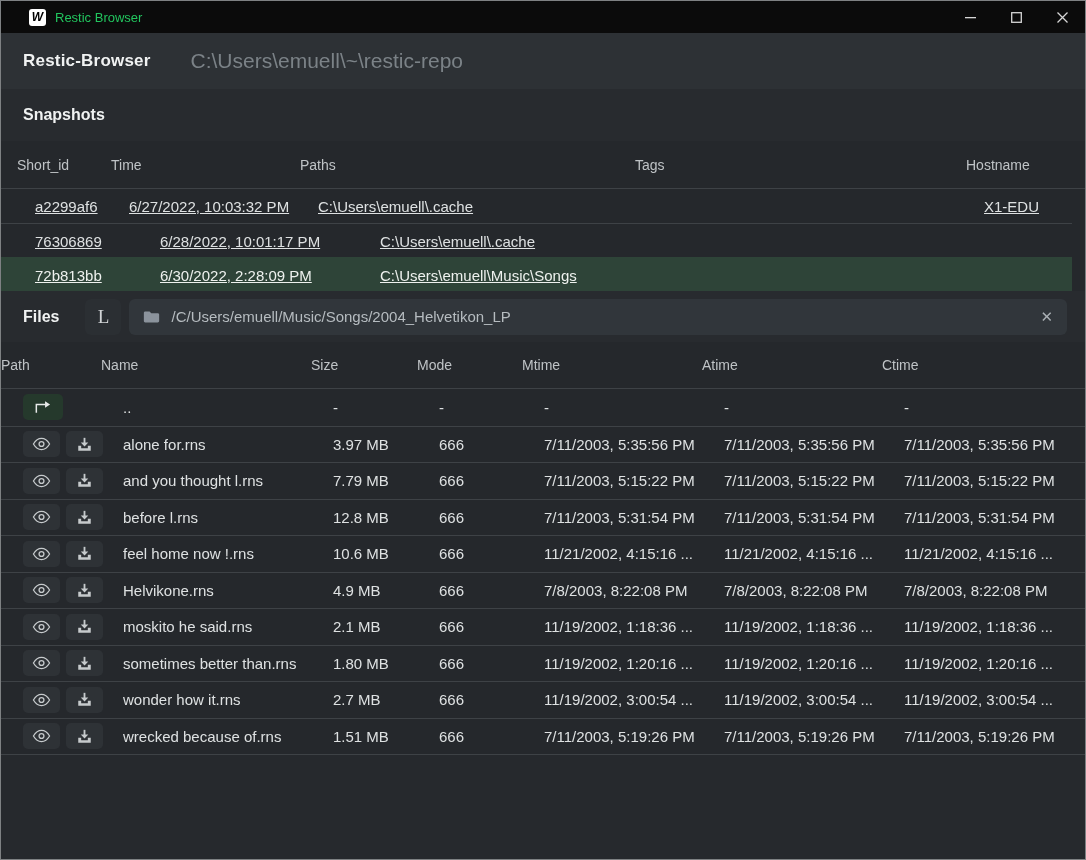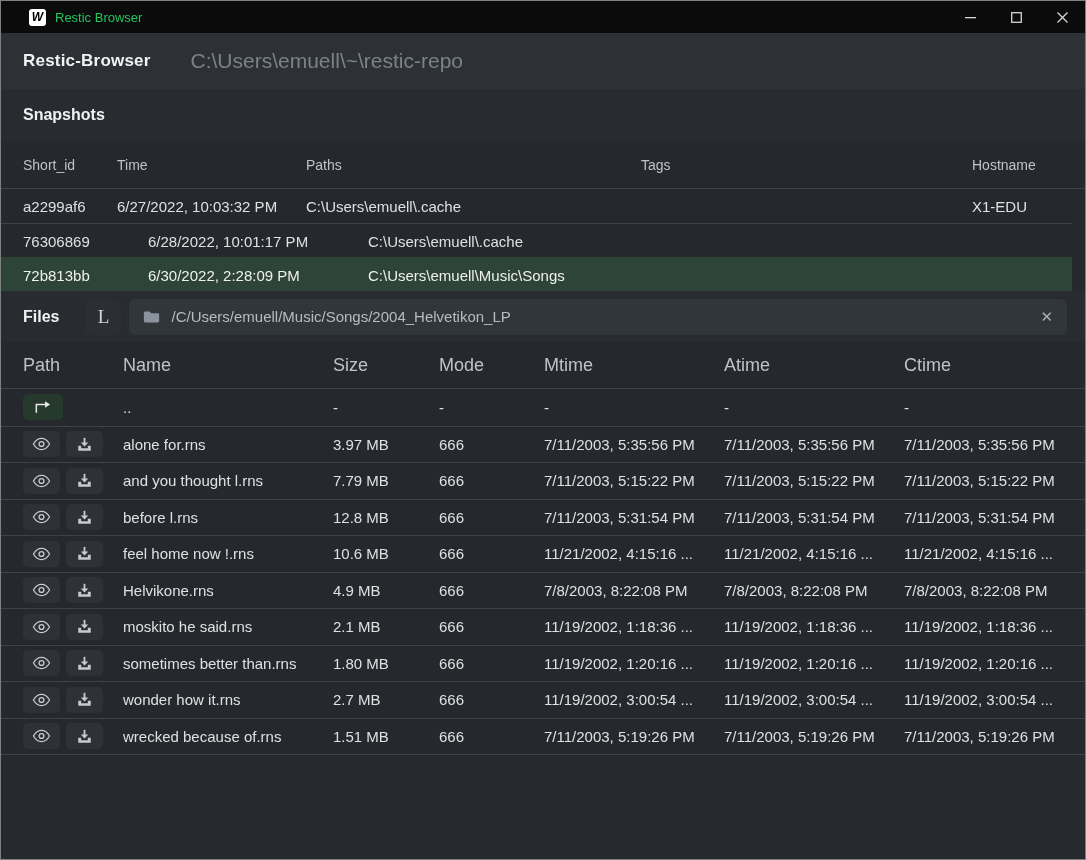--- a/index.html
+++ b/index.html
@@ -33,36 +33,36 @@
 
   
   .app-header{height:56px;background:var(--c-header);display:flex;align-items:center;flex:0 0 auto;}
   .app-title{color:var(--t-bright);font-size:17px;font-weight:bold;margin-left:22px;letter-spacing:.2px;}
   .repo-btn{margin-left:24px;background:var(--c-green-btn);color:#fff;font-weight:bold;font-size:14.5px;border:none;border-radius:6px;padding:11px 21px;font-family:inherit;cursor:pointer;}
   .repo-path{margin-left:40px;color:var(--t-dim);font-size:21px;}
 
   
   .snap-heading{height:52px;background:var(--c-section);display:flex;align-items:center;flex:0 0 auto;}
   .section-title{color:var(--t-bright);font-size:16px;font-weight:bold;margin-left:22px;}
-  .snap-thead{height:48px;background:var(--c-thead);display:grid;grid-template-columns:94px 189px 335px 331px 1fr;align-items:center;padding-left:22px;border-bottom:1px solid var(--c-sep);color:var(--t-head);font-size:14px;flex:0 0 auto;}
+  .snap-thead{height:48px;background:var(--c-thead);display:grid;grid-template-columns:94px 189px 335px 331px 1fr;align-items:center;padding-left:16px;border-bottom:1px solid var(--c-sep);color:var(--t-head);font-size:14px;flex:0 0 auto;}
   .snap-rows{flex:0 0 auto;background:var(--c-rows);padding-right:13px;}
-  .snap-row{height:34px;display:grid;grid-template-columns:94px 189px 335px 331px 1fr;align-items:center;padding-left:22px;color:var(--t-cell);font-size:15px;cursor:pointer;}
+  .snap-row{height:34px;display:grid;grid-template-columns:94px 189px 335px 331px 1fr;align-items:center;padding-left:34px;color:var(--t-cell);font-size:15px;cursor:pointer;text-decoration:underline;}
   .snap-row + .snap-row{border-top:1px solid var(--c-sep);gap:31px;}
   .snap-row.selected{background:var(--c-green-row);color:#eef1ee;border-top-color:transparent;}
 
   
   .files-bar{height:51px;background:var(--c-section);display:flex;align-items:center;flex:0 0 auto;}
   .nav-btn{width:36px;height:36px;margin-left:26px;background:#2b2f33;border:none;border-radius:6px;color:#d2d5d7;font-family:"Liberation Serif",serif;font-size:19px;line-height:1;cursor:pointer;display:flex;align-items:center;justify-content:center;}
   .path-bar{flex:1;height:36px;margin-left:8px;margin-right:18px;background:var(--c-pathbar);border-radius:6px;display:flex;align-items:center;cursor:text;}
   .path-bar .folder{margin-left:14px;display:flex;}
   .path-text{margin-left:11px;color:#b6bcc0;font-size:15px;flex:1;}
   .path-clear{margin-right:14px;color:#aab0b4;font-size:15px;cursor:pointer;line-height:1;}
 
   
-  .files-thead{height:47px;background:var(--c-thead);display:grid;grid-template-columns:100px 210px 106px 105px 180px 180px 1fr;align-items:center;padding-left:22px;border-bottom:1px solid var(--c-sep);color:var(--t-head);font-size:18px;flex:0 0 auto;}
+  .files-thead{height:47px;background:var(--c-thead);display:grid;grid-template-columns:100px 210px 106px 105px 180px 180px 1fr;align-items:center;border-bottom:1px solid var(--c-sep);color:var(--t-head);font-size:14px;flex:0 0 auto;}
   .files-rows{flex:0 0 auto;background:var(--c-rows);border-bottom:1px solid var(--c-sep);}
   .file-row{height:36.5px;display:grid;grid-template-columns:100px 210px 106px 105px 180px 180px 1fr;align-items:center;padding-left:22px;color:var(--t-cell);font-size:15px;}
   .file-row + .file-row{border-top:1px solid var(--c-sep);}
   .cell-actions{display:flex;gap:6px;align-items:center;}
   .icon-btn{width:37px;height:26px;background:var(--c-iconbtn);border:none;border-radius:5px;display:flex;align-items:center;justify-content:center;cursor:pointer;padding:0;}
   .up-btn{width:40px;height:26px;background:#25392c;border:none;border-radius:5px;display:flex;align-items:center;justify-content:center;cursor:pointer;padding:0;}
   .cell-ellip{white-space:nowrap;overflow:hidden;text-overflow:ellipsis;padding-right:10px;}
   .filler{flex:1;background:var(--c-window);}
 </style>
 </head>

